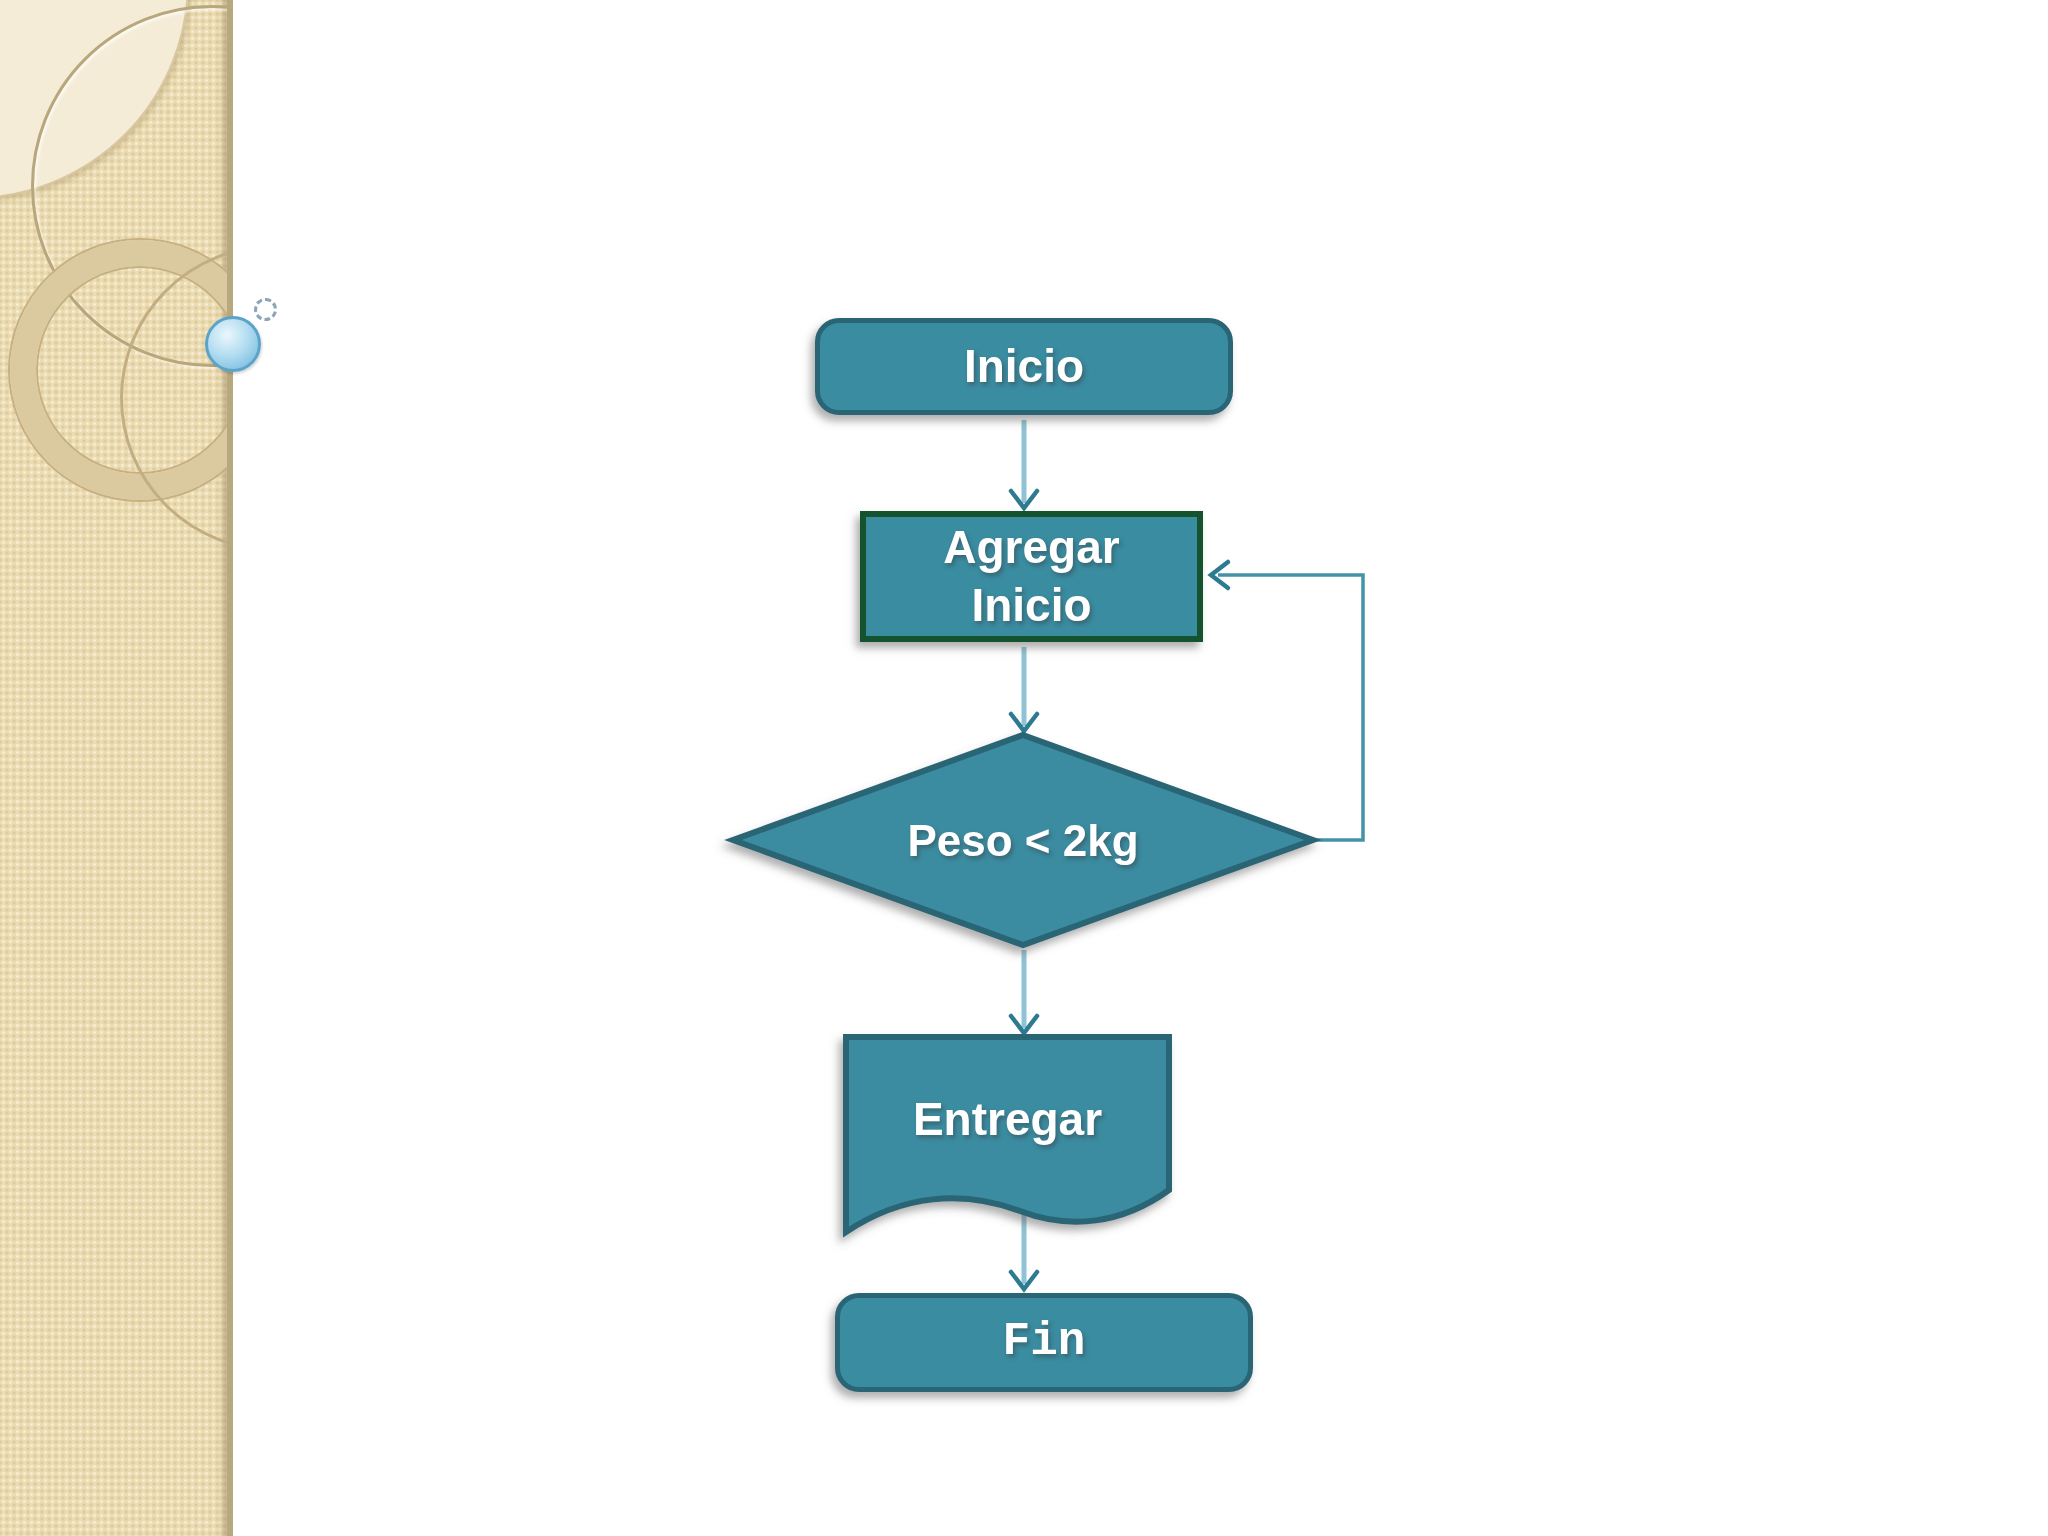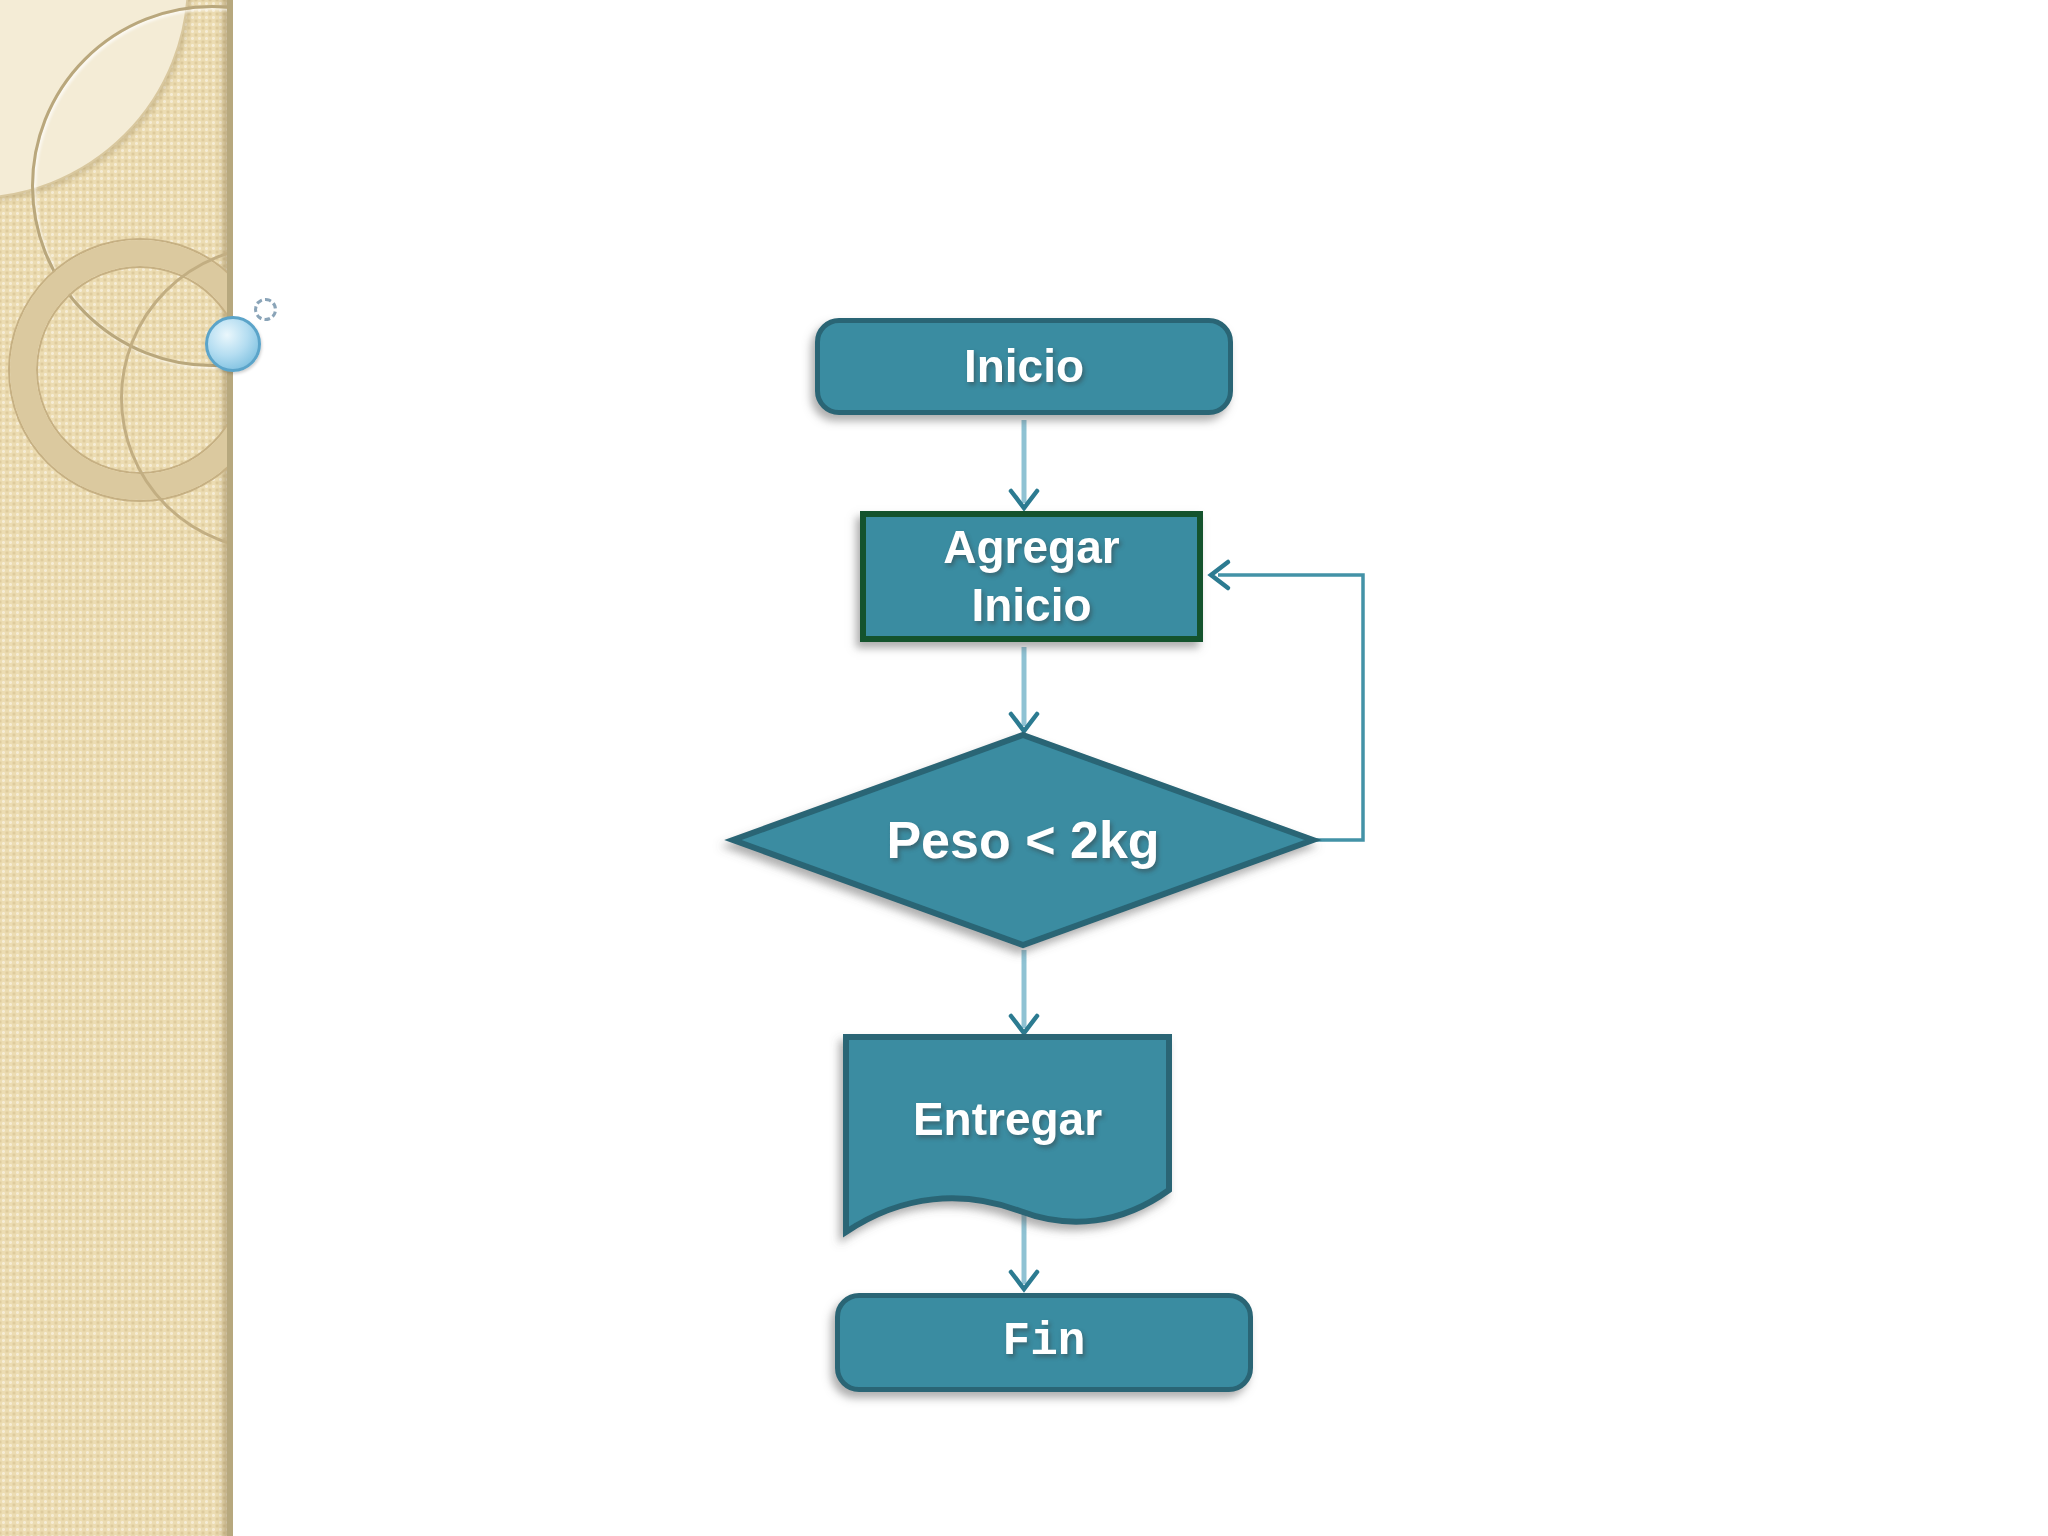--- a/index.html
+++ b/index.html
@@ -93,21 +93,21 @@
   #node-inicio { left: 815px; top: 318px; width: 418px; height: 97px; }
   #node-fin    { left: 835px; top: 1293px; width: 418px; height: 99px; font-family: Liberation Mono, monospace; }
   #node-agregar {
     left: 860px; top: 511px; width: 343px; height: 131px;
     background: #3a8ca1;
     border: 6px solid #14532d;
     box-shadow: -4px 6px 8px rgba(95,95,95,0.5);
     flex-direction: column;
   }
   #node-agregar span, #label-entregar span { display: block; line-height: 1.26; }
-  #label-peso    { left: 733px; top: 745px;  width: 580px; height: 190px; font-size: 52px; }
+  #label-peso    { left: 733px; top: 745px;  width: 580px; height: 190px; font-size: 44px; }
   #label-entregar{ left: 846px; top: 1045px; width: 323px; height: 150px; flex-direction: column; }
 </style>
 </head>
 <body>
 
 <div class="slide">
 
   <div class="sidebar">
     <div class="decor-circle circle-light"></div>
     <div class="decor-circle circle-thin-top"></div>

